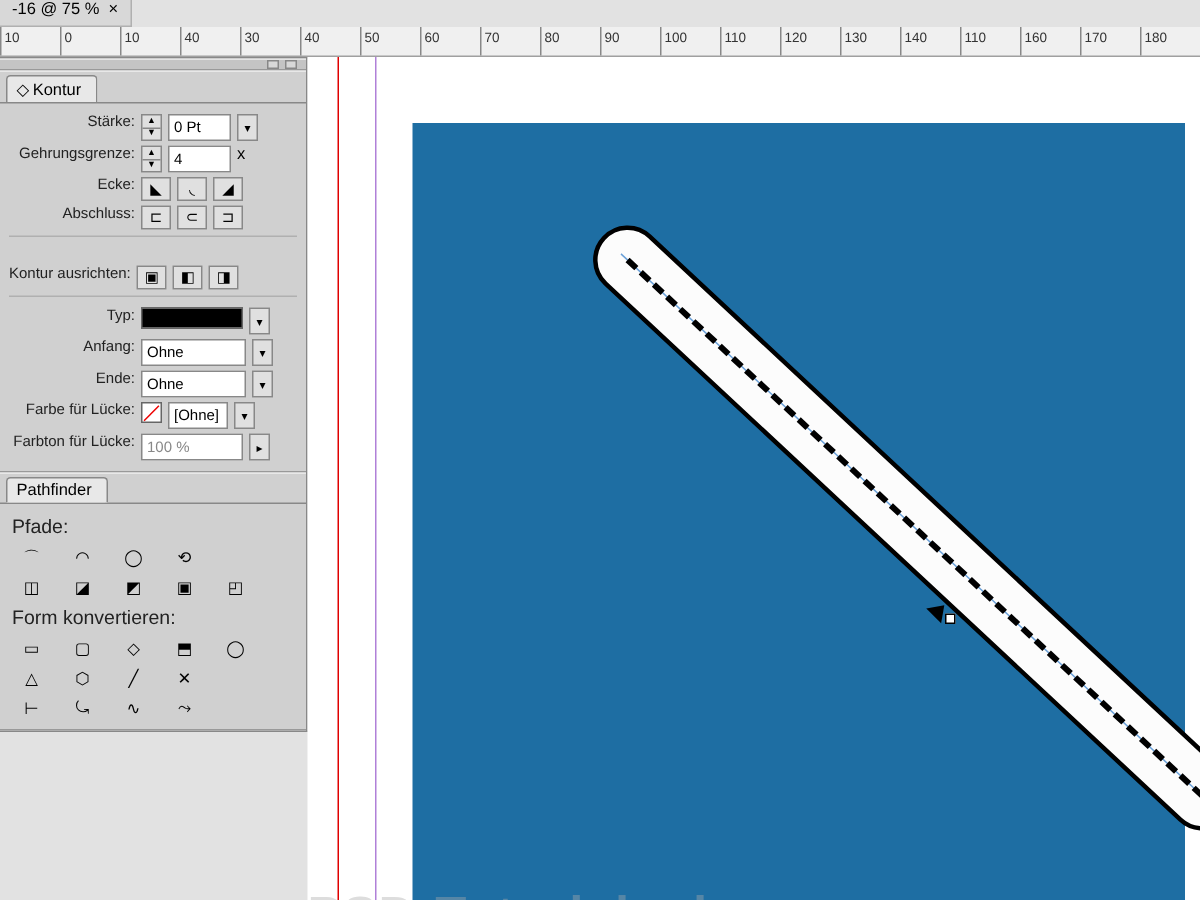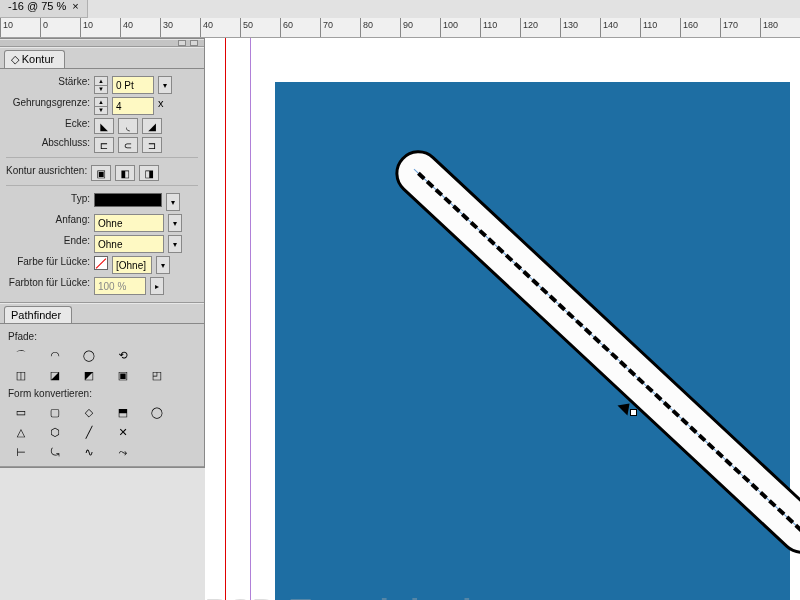--- a/index.html
+++ b/index.html
@@ -22,27 +22,27 @@
 
   .panel-collapse-bar { height: 8px; background: #c4c4c4; border-top: 1px solid #e4e4e4; border-bottom: 1px solid #999; display:flex; justify-content:flex-end; align-items:center; padding-right:6px; gap:4px; }
   .panel-collapse-bar .dot { width:8px; height:6px; border:1px solid #888; background:#d8d8d8; }
 
   .row { display: flex; margin: 3px 0; gap: 4px; }
   .row .lbl { width: 84px; text-align: right; font-size: 10px; color: #222; }
   
   .btn-icon { width: 22px; height: 18px; border: 1px solid #888; background: #e0e0e0; display: flex; align-items: center; justify-content: center; font-size: 10px; }
   .btn-icon.small { width: 20px; height: 16px; }
   
-  .input-sm { height: 18px; border: 1px solid #888; background: #fef9c3; padding: 0 3px; font-size: 10px; display: flex; align-items: center; }
+  .input-sm { height: 18px; border: 1px solid #888; background: #ffffff; padding: 0 3px; font-size: 10px; display: flex; align-items: center; }
   .stepper { width: 14px; height: 18px; border: 1px solid #888; background: #e0e0e0; display:flex; flex-direction:column; }
   .stepper div { flex:1; display:flex; align-items:center; justify-content:center; font-size:6px; line-height:6px; }
   .stepper div:first-child { border-bottom:1px solid #888; }
   .dd-arrow { width: 14px; height: 18px; border: 1px solid #888; background: #e0e0e0; display:flex; align-items:center; justify-content:center; font-size:8px; }
 
-  .sect-head { font-size: 10px; color: #222; padding: 3px 2px; }
+  .sect-head { font-size: 13px; color: #222; padding: 3px 2px; }
   .icon-row { display:flex; gap: 16px; padding: 2px 6px; flex-wrap: wrap; }
   .icon-row .shape { width: 18px; height: 16px; display:flex; align-items:center; justify-content:center; }
 
   .canvas-area { position: absolute; left: 205px; top: 38px; right: 0; bottom: 0; background: #fff; overflow: hidden; }
   .guide-v1 { position:absolute; top:0; bottom:0; left: 20px; width:0; border-left:1px solid #e00000; }
   .guide-v2 { position:absolute; top:0; bottom:0; left: 45px; width:0; border-left:1px solid #b080d8; }
   
   .artboard { position:absolute; left: 70px; top: 44px; width: 515px; height: 556px; background: #1e6ea3; }
   
   .road-wrap { position:absolute; left: 120px; top: 40px; width: 430px; height: 460px; }
@@ -169,21 +169,21 @@
         <div class="btn-icon small">◣</div>
         <div class="btn-icon small">◟</div>
         <div class="btn-icon small">◢</div>
       </div>
       <div class="row">
         <span class="lbl">Abschluss:</span>
         <div class="btn-icon small">⊏</div>
         <div class="btn-icon small">⊂</div>
         <div class="btn-icon small">⊐</div>
       </div>
-      <div style="border-top:1px solid #b0b0b0;margin-top:4px;padding-top:4px;">
+      <div style="border-top:1px solid #b0b0b0;margin-top:4px;padding-top:16px;">
         <div class="row">
           <span class="lbl" style="width:auto">Kontur ausrichten:</span>
           <div class="btn-icon small">▣</div>
           <div class="btn-icon small">◧</div>
           <div class="btn-icon small">◨</div>
         </div>
       </div>
       <div style="border-top:1px solid #b0b0b0;margin-top:4px;padding-top:4px;">
         <div class="row">
           <span class="lbl">Typ:</span>
@@ -201,21 +201,21 @@
           <div class="dd-arrow">▾</div>
         </div>
         <div class="row">
           <span class="lbl">Farbe für Lücke:</span>
           <div class="swatch-none"></div>
           <div class="input-sm" style="width:40px">[Ohne]</div>
           <div class="dd-arrow">▾</div>
         </div>
         <div class="row">
           <span class="lbl">Farbton für Lücke:</span>
-          <div class="input-sm" style="width:52px;color:#888">100 %</div>
+          <div class="input-sm" style="width:68px;color:#888">100 %</div>
           <div class="dd-arrow">▸</div>
         </div>
       </div>
     </div>
   </div>
 
   <div class="panel">
     <div class="panel-tab active">
       <span>Pathfinder</span>
     </div>

